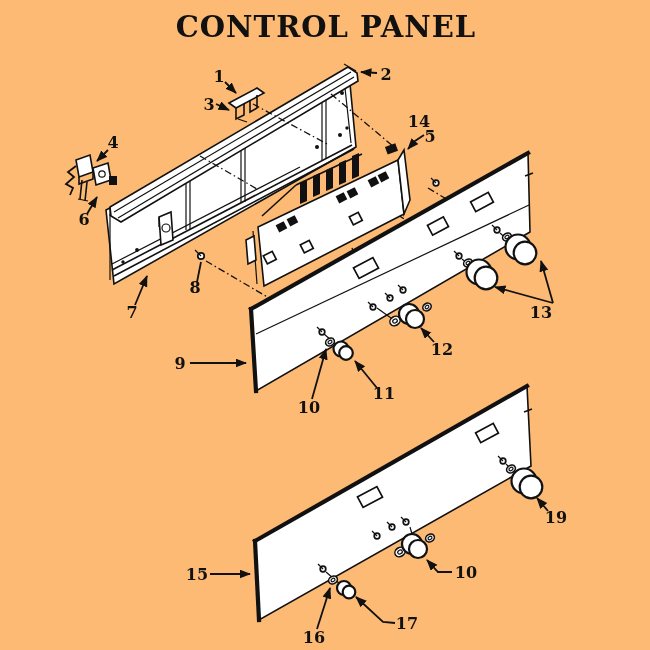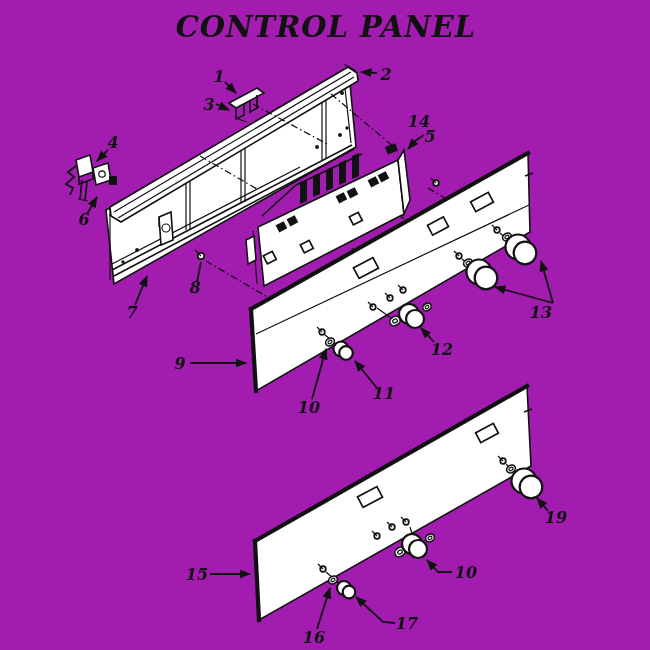--- a/index.html
+++ b/index.html
@@ -1,16 +1,16 @@
 <!DOCTYPE html>
 <html><head>
 <meta charset="utf-8">
 <style>
   html,body{margin:0;padding:0;background:#fff;}
-  .page{width:650px;height:650px;position:relative;background:#a21caf;overflow:hidden;font-style:italic;}
+  .page{width:650px;height:650px;position:relative;background:#fdba74;overflow:hidden;}
   svg{display:block;}
   .title{font-family:"DejaVu Serif","Liberation Serif",serif;font-weight:bold;font-size:29px;letter-spacing:1px;fill:#111;}
   .plabel{font-family:"DejaVu Serif","Liberation Serif",serif;font-weight:bold;font-size:16px;fill:#111;}
   .ln{stroke:#111;fill:none;stroke-width:1.6;}
   .ln-heavy{stroke:#111;fill:none;stroke-width:4.2;stroke-linecap:square;}
   .ln-thin{stroke:#111;fill:none;stroke-width:1.2;}
   .leader{stroke:#111;fill:none;stroke-width:1.8;}
   .dash{stroke:#111;fill:none;stroke-width:1.3;stroke-dasharray:7 3 1.5 3;}
   .whitefill{fill:#fff;stroke:#111;stroke-width:1.6;}
   .darkfill{fill:#111;stroke:none;}

